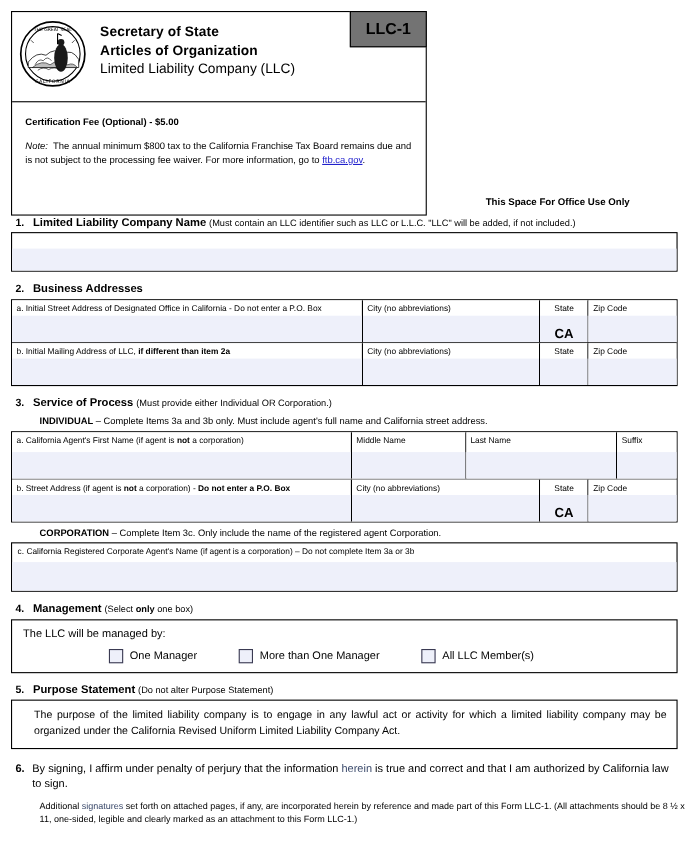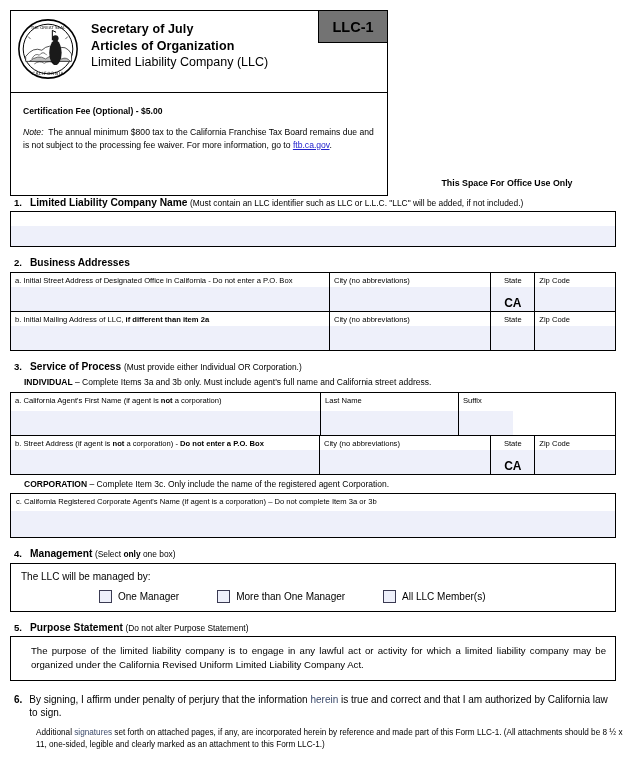--- a/index.html
+++ b/index.html
@@ -83,21 +83,21 @@
     font-size: 9.6px;
     margin: 0 0 2px 14px;
     line-height: 1.3;
   }
   .sec-head .num { font-weight: bold; }
   .sec-head .nm { font-weight: bold; font-size: 10.2px; }
   .sec-head .sub { font-weight: normal; font-size: 8.4px; }
 
   .sub-note {
     font-size: 8.5px;
-    margin: 4px 0 3px 24px;
+    margin: 4px 0 3px 36px;
     line-height: 1.35;
   }
   .sub-note b { font-weight: bold; }
 
   .box {
     margin: 0 10px;
     border: 1.2px solid #000;
   }
   .row { display: flex; }
   .row + .row { border-top: 1.2px solid #000; }
@@ -217,21 +217,21 @@
           <ellipse cx="62" cy="56" rx="10" ry="20" fill="#1a1a1a"></ellipse>
           <circle cx="62" cy="33" r="5" fill="#1a1a1a"></circle>
           <path d="M57 36 L57 20 M57 20 L63 23" stroke="#000" stroke-width="1.6" fill="none"></path>
           <path d="M24 66 q5 -10 12 -6 q6 -8 12 0" stroke="#000" stroke-width="0.9" fill="none"></path>
           <path d="M28 74 q8 -6 16 -1 q8 -5 16 0" stroke="#000" stroke-width="0.9" fill="none"></path>
           <text x="50" y="17" font-size="6.6" text-anchor="middle" font-family="DejaVu Sans, sans-serif">THE GREAT SEAL</text>
           <text x="50" y="92" font-size="7" text-anchor="middle" font-family="DejaVu Sans, sans-serif" letter-spacing="1">CALIFORNIA</text>
           <path d="M18 30 L22 34 M82 30 L78 34" stroke="#000" stroke-width="1"></path>
         </svg>
         <div class="title-block">
-          <div class="title-line1">Secretary of July</div>
+          <div class="title-line1">Secretary of State</div>
           <div class="title-line2">Articles of Organization</div>
           <div class="title-line3">Limited Liability Company (LLC)</div>
         </div>
       </div>
 
       <div class="fee-block">
         <div class="fee-cert">Certification Fee (Optional) - $5.00</div>
         <div class="fee-note"><i>Note:</i>&nbsp; <span>The annual minimum $800 tax to the California Franchise Tax Board remains due and is not subject to the processing fee waiver. For more information, go to</span> <a class="link" href="#">ftb.ca.gov</a><span>.</span></div>
       </div>
     </div>
@@ -302,20 +302,24 @@
     <span class="num">3.</span>&nbsp;&nbsp;
     <span class="nm">Service of Process</span>
     <span class="sub">(Must provide either Individual OR Corporation.)</span>
   </div>
   <div class="sub-note"><b>INDIVIDUAL</b><span> – Complete Items 3a and 3b only.  Must include agent's full name and California street address.</span></div>
 
   <div class="box">
     <div class="row">
       <div class="cell" style="width:310px;min-height:42px">
         <div class="lbl"><span>a. California Agent's First Name (if agent is </span><b>not</b><span> a corporation)</span></div>
+        <div class="fill tall"></div>
+      </div>
+      <div class="cell" style="width:104px;min-height:42px">
+        <div class="lbl">Middle Name</div>
         <div class="fill tall"></div>
       </div>
       <div class="cell" style="width:138px;min-height:42px">
         <div class="lbl">Last Name</div>
         <div class="fill tall"></div>
       </div>
       <div class="cell" style="width:54px;min-height:42px">
         <div class="lbl">Suffix</div>
         <div class="fill tall"></div>
       </div>

